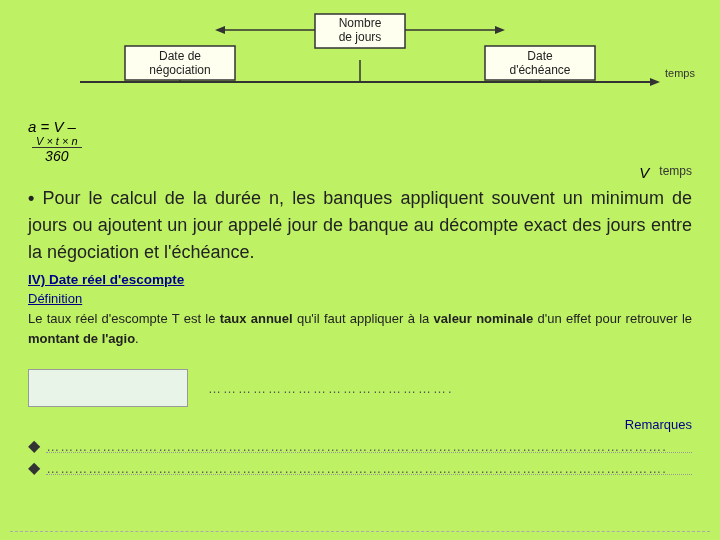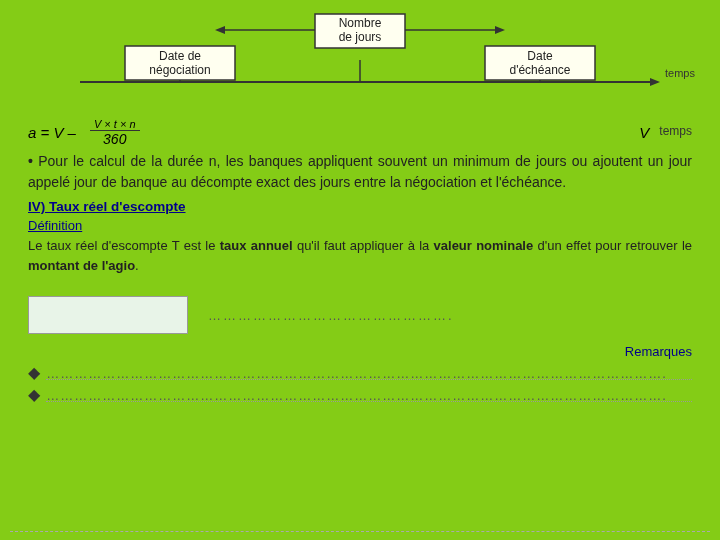--- a/index.html
+++ b/index.html
@@ -9,31 +9,32 @@
       background: #f5f5dc;
       font-family: Arial, sans-serif;
       font-size: 14px;
       overflow: hidden;
       position: relative;
     }
 
     .page {
       width: 720px;
       height: 540px;
-      background: #84cc16;
+      background: #bef264;
       position: relative;
       padding: 10px 18px;
     }
 
     
     .formula-section {
       display: flex;
-      align-items: center;
+      align-items: flex-start;
       margin: 8px 10px 4px 10px;
       font-size: 15px;
+      flex-direction: column;
     }
 
     .formula-text {
       font-style: italic;
       font-size: 15px;
       margin-right: 10px;
     }
 
     .fraction {
       display: inline-flex;
@@ -65,21 +66,21 @@
 
     .v-right {
       font-style: italic;
       font-size: 15px;
       margin-right: 4px;
     }
 
     
     .bullet-section {
       margin: 2px 10px 6px 10px;
-      font-size: 14px;
+      font-size: 18px;
       text-align: justify;
       line-height: 1.5;
       color: #222;
     }
 
     .bullet-section::before {
       content: "• ";
       font-weight: bold;
     }
 
@@ -229,21 +230,21 @@
     <span style="margin-left:auto; display:flex; align-items:flex-end; gap:6px;">
       <span class="v-right">V</span>
       <span class="temps-label">temps</span>
     </span>
   </div>
 
   <div class="bullet-section">
     <span>Pour le calcul de la durée n, les banques appliquent souvent un minimum de jours ou ajoutent un jour appelé jour de banque au décompte exact des jours entre la négociation et l'échéance.</span>
   </div>
 
-  <div class="section-header">IV) Taux réel d'escompte</div>
+  <div class="section-header">IV) Date réel d'escompte</div>
 
   <div class="definition-label">Définition</div>
 
   <div class="definition-text">
     Le taux réel d'escompte T est le <strong>taux annuel</strong> qu'il faut appliquer à la <strong>valeur nominale</strong> d'un effet pour retrouver le <strong>montant de l'agio</strong>.
   </div>
 
   <div class="formula-box-area">
     <div class="formula-input-box"></div>
     <span class="dotted-line">………………………………………….</span>

